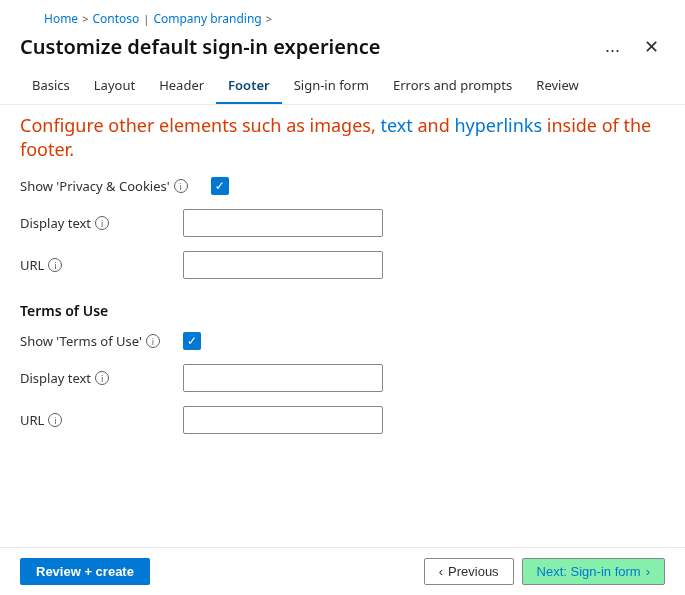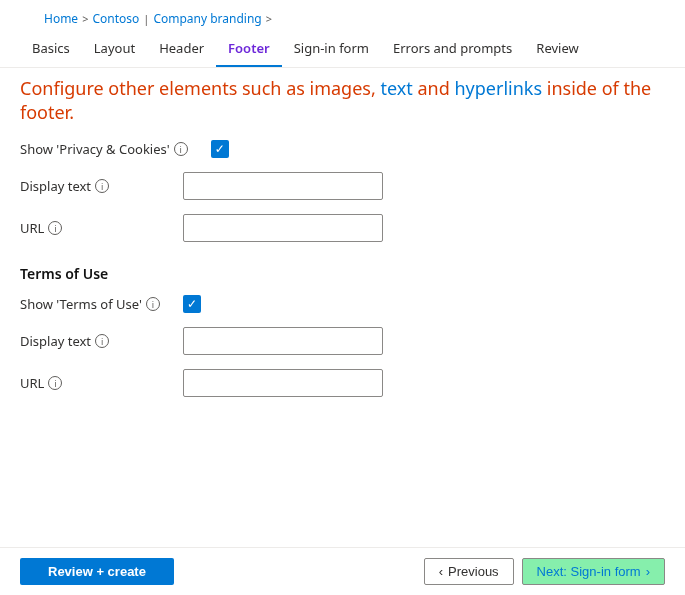--- a/index.html
+++ b/index.html
@@ -80,21 +80,21 @@
     .tab {
       padding: 8px 12px;
       cursor: pointer;
       font-size: 13px;
       color: #323130;
       border-bottom: 2px solid transparent;
       white-space: nowrap;
       user-select: none;
     }
     .tab.active {
-      color: #6d28d9;
+      color: #0c4a6e;
       border-bottom: 2px solid #0078d4;
       font-weight: 600;
     }
 
     
     .info-bar {
       padding: 8px 20px;
       font-size: 18px;
       color: #d73b02;
     }
@@ -181,21 +181,21 @@
       display: flex;
       align-items: center;
       gap: 10px;
       background: #fff;
     }
     .btn-primary {
       background: #0078d4;
       color: #fff;
       border: none;
       border-radius: 2px;
-      padding: 6px 28px;
+      padding: 6px 16px;
       font-size: 13px;
       cursor: pointer;
       font-weight: 600;
     }
 
     .btn-secondary {
       background: #fff;
       color: #323130;
       border: 1px solid #8a8886;
       border-radius: 2px;
@@ -234,20 +234,27 @@
 
   <div class="breadcrumb">
     <a>Home</a>
     <span class="breadcrumb-sep">&gt;</span>
     <a>Contoso</a>
     <span class="breadcrumb-sep">|</span>
     <a>Company branding</a>
     <span class="breadcrumb-sep">&gt;</span>
   </div>
 
+  <div class="header-row">
+    <span class="page-title">Customize default sign-in experience</span>
+    <div class="header-actions">
+      <button class="more-btn">...</button>
+      <button class="close-btn">✕</button>
+    </div>
+  </div>
 
   <div class="tabs">
     <div class="tab">Basics</div>
     <div class="tab">Layout</div>
     <div class="tab">Header</div>
     <div class="tab active">Footer</div>
     <div class="tab">Sign-in form</div>
     <div class="tab">Errors and prompts</div>
     <div class="tab">Review</div>
   </div>

